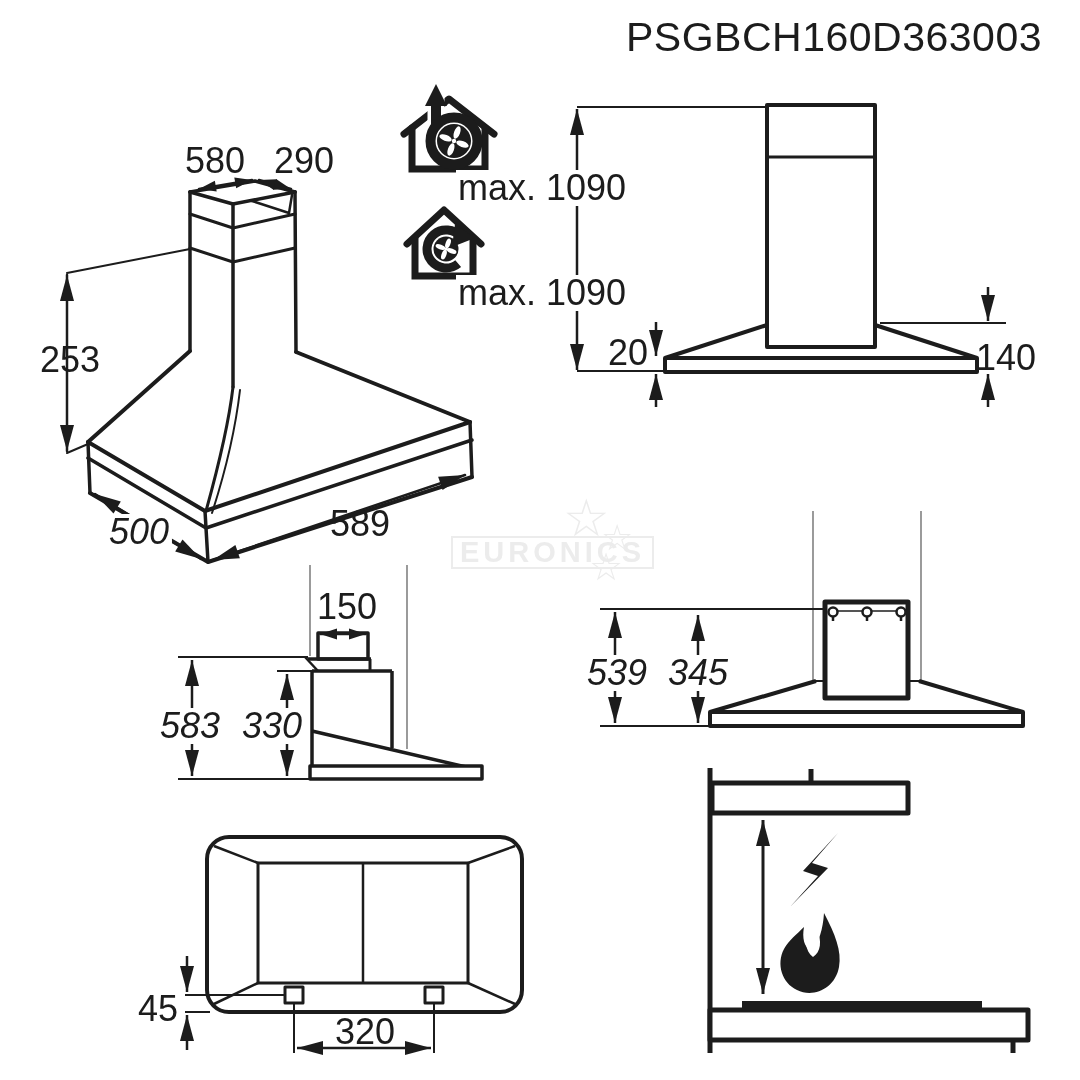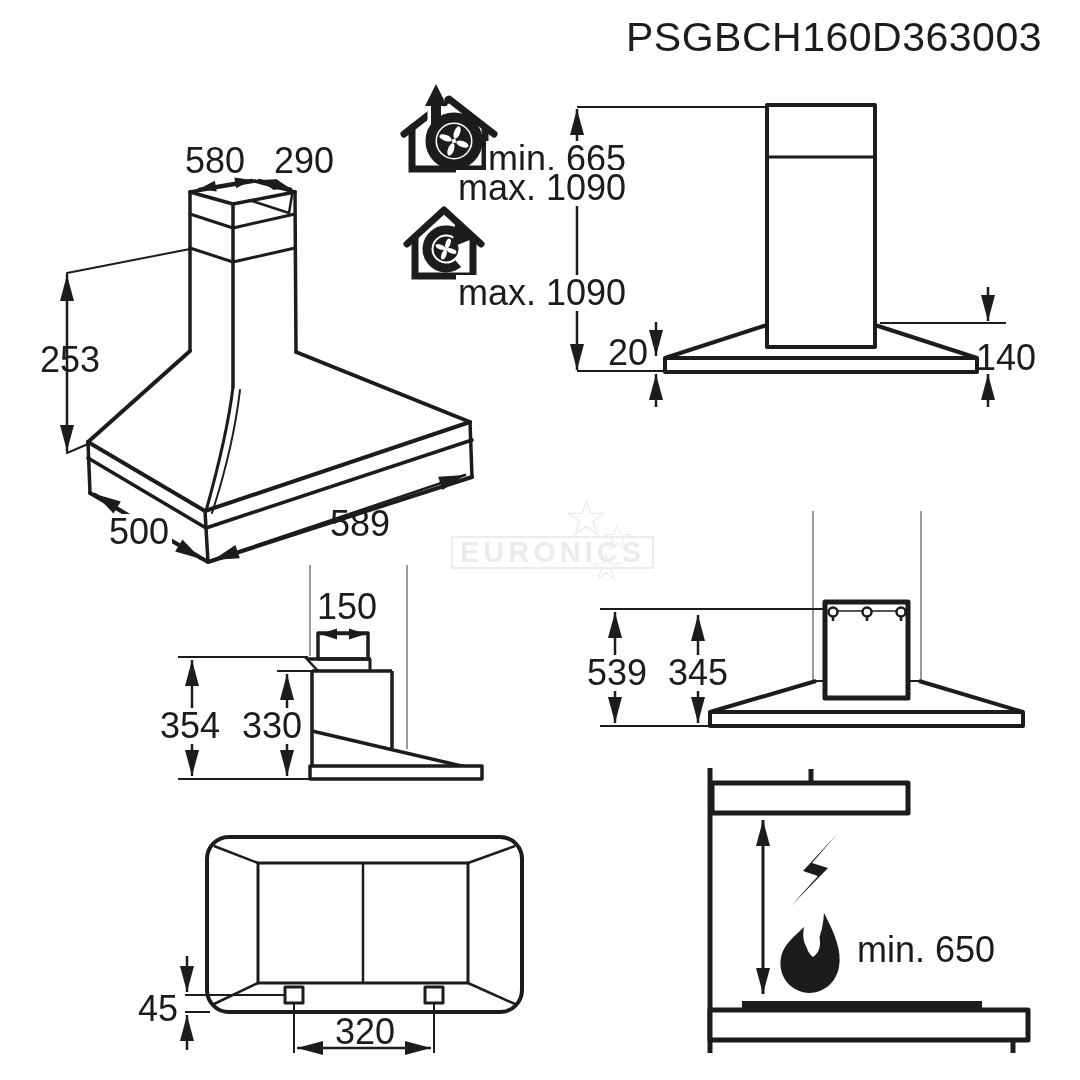--- a/index.html
+++ b/index.html
@@ -1,21 +1,21 @@
 <!DOCTYPE html>
 <html><head>
 <meta charset="utf-8">
 <style>
   html,body{margin:0;padding:0;background:#fff;}
   #canvas{position:relative;width:1080px;height:1080px;background:#ffffff;overflow:hidden;
           font-family:"Liberation Sans","DejaVu Sans",sans-serif;color:#1c1c1c;border-radius:14px;}
   svg{position:absolute;left:0;top:0;}
   .lbl{position:absolute;transform:translate(-50%,-50%);font-size:36px;line-height:1;
        white-space:nowrap;color:#1c1c1c;}
-  .wbg{background:#ffffff;padding:0 3px;}
+  .wbg{background:#ffffff;padding:0 3px;font-style:italic;}
   .lbl-r{position:absolute;right:452px;font-size:36px;line-height:1;white-space:nowrap;
          text-align:right;background:#fff;padding:0 2px;}
   .lbl-l{position:absolute;left:857px;font-size:36px;line-height:1;white-space:nowrap;}
   .title{position:absolute;right:38px;top:17px;font-size:41px;line-height:1;letter-spacing:.5px;}
   .wm{position:absolute;left:451px;top:536px;border:2px solid #ececec;color:#ececec;
       font-size:29px;font-weight:bold;letter-spacing:4px;line-height:29px;padding:0 7px;}
   .wm-star{position:absolute;color:#ececec;line-height:1;}
 </style>
 </head>
 <body>
@@ -212,36 +212,34 @@
 </svg>
 
   <div class="title">PSGBCH160D363003</div>
 
   <div class="lbl" style="left:215px;top:161px">580</div>
   <div class="lbl" style="left:304px;top:161px">290</div>
   <div class="lbl" style="left:70px;top:360px">253</div>
   <div class="lbl wbg" style="left:139px;top:532px">500</div>
   <div class="lbl" style="left:360px;top:524px">589</div>
 
-  <div class="lbl-r" style="top:141px">min. 665</div>
   <div class="lbl-r" style="top:170px">max. 1090</div>
   <div class="lbl-r" style="top:275px">max. 1090</div>
 
   <div class="lbl" style="left:628px;top:353px">20</div>
   <div class="lbl" style="left:1006px;top:358px">140</div>
 
   <div class="lbl" style="left:347px;top:607px">150</div>
-  <div class="lbl wbg" style="left:190px;top:726px">354</div>
+  <div class="lbl wbg" style="left:190px;top:726px">583</div>
   <div class="lbl wbg" style="left:272px;top:726px">330</div>
 
   <div class="lbl wbg" style="left:617px;top:673px">539</div>
   <div class="lbl wbg" style="left:698px;top:673px">345</div>
 
   <div class="lbl" style="left:158px;top:1009px">45</div>
   <div class="lbl" style="left:365px;top:1032px">320</div>
 
-  <div class="lbl-l" style="top:932px">min. 650</div>
 
   <div class="wm">EURONICS</div>
   <span class="wm-star" style="left:563px;top:492px;font-size:52px">☆</span>
   <span class="wm-star" style="left:601px;top:520px;font-size:36px">☆</span>
   <span class="wm-star" style="left:589px;top:548px;font-size:38px">☆</span>
 </div>
 
 </body></html>

